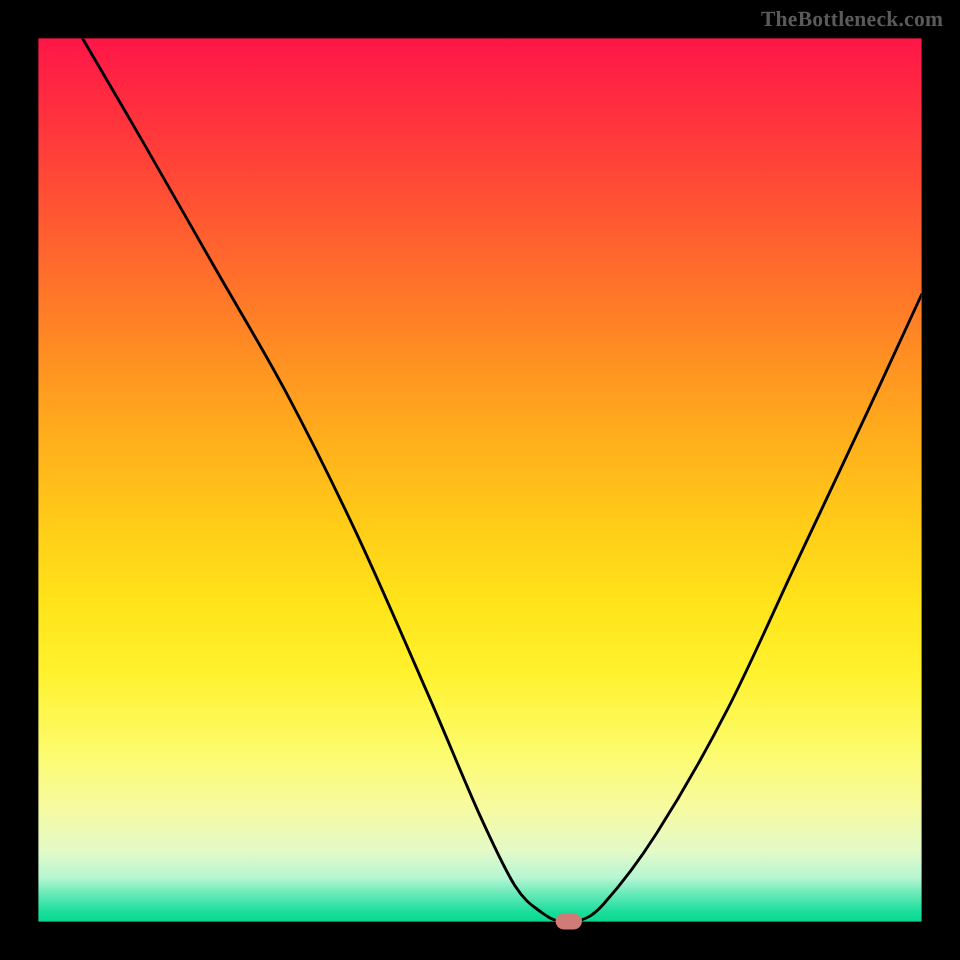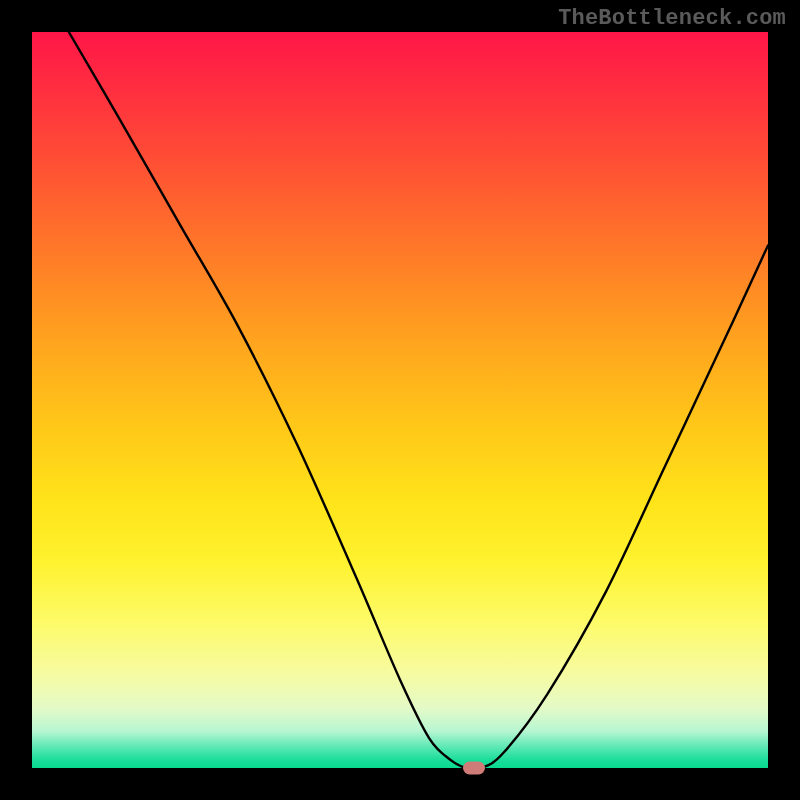--- a/index.html
+++ b/index.html
@@ -38,22 +38,22 @@
       #b6f6d2 95%,
       #62e9b6 97%,
       #17dd9a 99%,
       #0ad98f 100%
     );
   }
   .watermark {
     position: absolute;
     top: 6px;
     right: 14px;
-    font-family: Liberation Mono, monospace;
-    font-size: 22px;
+    font-family: Liberation Serif, serif;
+    font-size: 18px;
     font-weight: 600;
     color: #5a5a5a;
     letter-spacing: 0.2px;
     user-select: none;
   }
   svg.curve {
     position: absolute;
     left: 0;
     top: 0;
     width: 736px;

